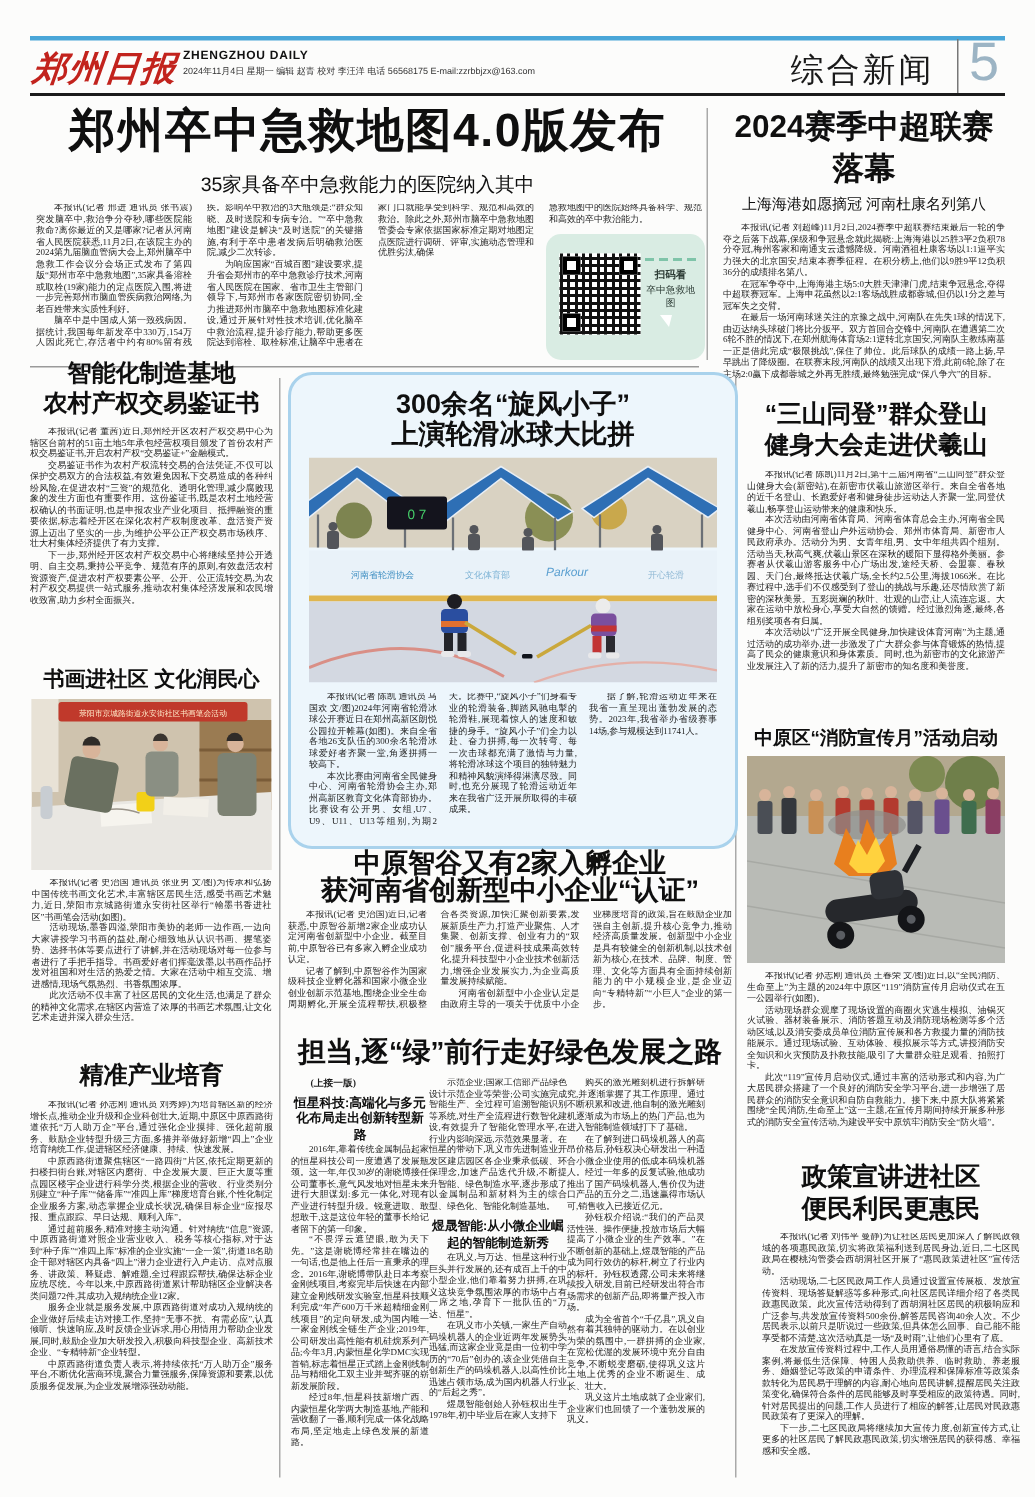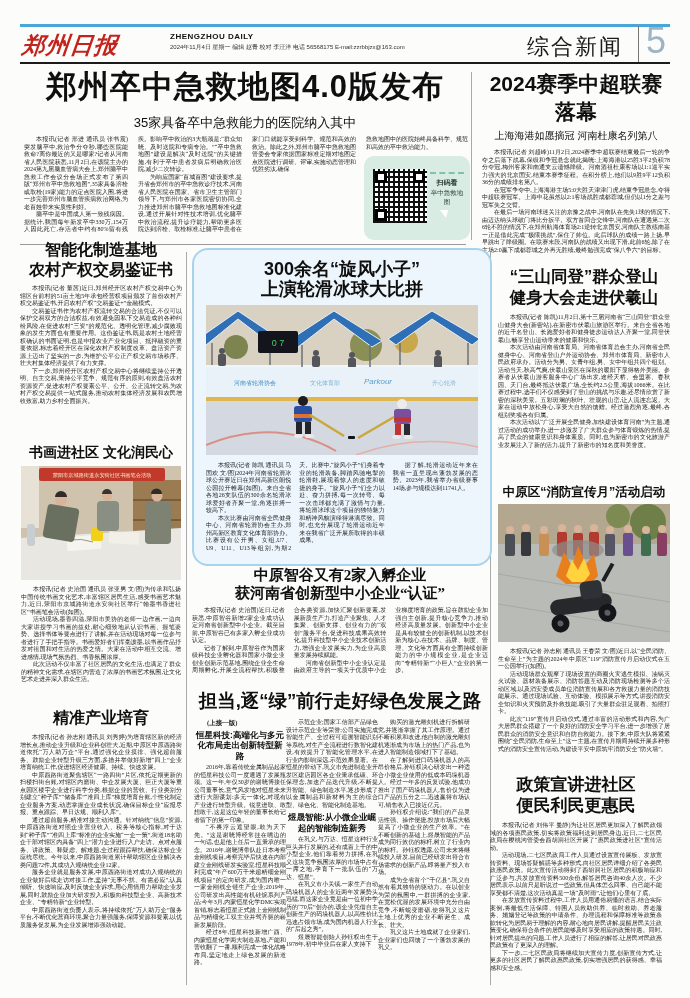--- a/index.html
+++ b/index.html
@@ -38,21 +38,21 @@
        border-top:8px solid #fff;margin:3px auto 0 10px;}
   svg text{font-family:"Liberation Sans",sans-serif;}
 </style>
 </head>
 <body>
 
 <div class="page">
 
   <div class="abs topline" style="left:20px;top:24px;width:650px;"></div>
   <div class="abs logo" style="left:22px;top:30px;">郑州日报</div>
-  <div class="abs" style="left:122px;top:32px;margin-left:48px;">
+  <div class="abs" style="left:122px;top:32px;">
     <div class="masten">ZHENGZHOU DAILY</div>
     <div class="mastdate">2024年11月4日 星期一  编辑 赵青  校对 李汪洋  电话 56568175  E-mail:zzrbbjzx@163.com</div>
   </div>
   <div class="abs section" style="left:520px;top:32px;width:110px;text-align:center;">综合新闻</div>
   <div class="abs vl" style="left:638px;top:26px;height:36px;background:#777;"></div>
   <div class="abs pagenum" style="left:646px;top:20px;">5</div>
   <div class="abs mastrule" style="left:20px;top:62px;width:650px;"></div>
 
   <div class="abs" style="left:20px;top:66px;width:450px;height:178px;">
     <div class="hl" style="font-size:31px;letter-spacing:1px;white-space:nowrap;">郑州卒中急救地图4.0版发布</div>
@@ -220,21 +220,21 @@
       <rect x="142" y="131" width="7" height="3" rx="1" fill="#10141c"></rect>
     </svg>
     <div class="body cols3 abs" style="left:12px;top:212px;width:272px;height:92px;">
         <p>本报讯(记者 陈凯 通讯员 马国欢 文/图)2024年河南省轮滑冰球公开赛近日在郑州高新区朗悦公园拉开帷幕(如图)。来自全省各地26支队伍的300余名轮滑冰球爱好者齐聚一堂,角逐拼搏一较高下。</p>
         <p>本次比赛由河南省全民健身中心、河南省轮滑协会主办,郑州高新区教育文化体育部协办。比赛设有公开男、女组,U7、U9、U11、U13等组别,为期2天。比赛中,“旋风小子”们身着专业的轮滑装备,脚踏风驰电掣的轮滑鞋,展现着惊人的速度和敏捷的身手。“旋风小子”们全力以赴、奋力拼搏,每一次转弯、每一次击球都充满了激情与力量,将轮滑冰球这个项目的独特魅力和精神风貌演绎得淋漓尽致。同时,也充分展现了轮滑运动近年来在我省广泛开展所取得的丰硕成果。</p>
         <p>据了解,轮滑运动近年来在我省一直呈现出蓬勃发展的态势。2023年,我省举办省级赛事14场,参与规模达到11741人。</p>
       </div>
   </div>
 
   <div class="abs" style="left:192px;top:566px;width:296px;height:118px;">
-    <div class="hl" style="font-size:15px;line-height:18px;font-family:Liberation Serif, serif;">
+    <div class="hl" style="font-size:18px;line-height:18px;">
       <div>中原智谷又有2家入孵企业</div>
       <div>获河南省创新型中小企业“认证”</div>
     </div>
     <div class="body cols3b" style="margin-top:5px;height:74px;">
         <p>本报讯(记者 史治国)近日,记者获悉,中原智谷新增2家企业成功认定河南省创新型中小企业。截至目前,中原智谷已有多家入孵企业成功认定。</p>
         <p>记者了解到,中原智谷作为国家级科技企业孵化器和国家小微企业创业创新示范基地,围绕企业全生命周期孵化,开展全流程帮扶,积极整合各类资源,加快汇聚创新要素,发展新质生产力,打造产业聚焦、人才集聚、创新支撑、创业有力的“双创”服务平台,促进科技成果高效转化,提升科技型中小企业技术创新活力,增强企业发展实力,为企业高质量发展持续赋能。</p>
         <p>河南省创新型中小企业认定是由政府主导的一项关于优质中小企业梯度培育的政策,旨在鼓励企业加强自主创新,提升核心竞争力,推动经济高质量发展。创新型中小企业是具有较健全的创新机制,以技术创新为核心,在技术、品牌、制度、管理、文化等方面具有全面持续创新能力的中小规模企业,是企业迈向“专精特新”“小巨人”企业的第一步。</p>
       </div>
   </div>
 
@@ -329,21 +329,21 @@
           <circle cx="108" cy="112" r="3" fill="#5a5d62"></circle>
       </g>
     </svg>
     <div class="body abs" style="left:0;top:164px;width:172px;height:120px;">
         <p>本报讯(记者 孙志刚 通讯员 王春荣 文/图)近日,以“全民消防、生命至上”为主题的2024年中原区“119”消防宣传月启动仪式在五一公园举行(如图)。</p>
         <p>活动现场群众观摩了现场设置的商圈火灾逃生模拟、油锅灭火试验、器材装备展示、消防答题互动及消防现场检测等多个活动区域,以及消安委成员单位消防宣传展和各方救援力量的消防技能展示。通过现场试验、互动体验、模拟展示等方式,讲授消防安全知识和火灾预防及扑救技能,吸引了大量群众驻足观看、拍照打卡。</p>
         <p>此次“119”宣传月启动仪式,通过丰富的活动形式和内容,为广大居民群众搭建了一个良好的消防安全学习平台,进一步增强了居民群众的消防安全意识和自防自救能力。接下来,中原大队将紧紧围绕“全民消防,生命至上”这一主题,在宣传月期间持续开展多种形式的消防安全宣传活动,为建设平安中原筑牢消防安全“防火墙”。</p>
       </div>
   </div>
 
-  <div class="abs" style="left:490px;top:774px;width:172px;height:216px;">
+  <div class="abs" style="left:508px;top:774px;width:172px;height:216px;">
     <div class="hl" style="font-size:17px;line-height:21px;">
       <div>政策宣讲进社区</div>
       <div>便民利民更惠民</div>
     </div>
     <div class="body" style="margin-top:6px;height:160px;">
         <p>本报讯(记者 刘伟平 曼静)为让社区居民更加深入了解民政领域的各项惠民政策,切实将政策福利送到居民身边,近日,二七区民政局在樱桃沟管委会西胡洞社区开展了“惠民政策进社区”宣传活动。</p>
         <p>活动现场,二七区民政局工作人员通过设置宣传展板、发放宣传资料、现场答疑解惑等多种形式,向社区居民详细介绍了各类民政惠民政策。此次宣传活动得到了西胡洞社区居民的积极响应和广泛参与,共发放宣传资料500余份,解答居民咨询40余人次。不少居民表示,以前只是听说过一些政策,但具体怎么回事、自己能不能享受都不清楚,这次活动真是一场“及时雨”,让他们心里有了底。</p>
         <p>在发放宣传资料过程中,工作人员用通俗易懂的语言,结合实际案例,将最低生活保障、特困人员救助供养、临时救助、养老服务、婚姻登记等政策的申请条件、办理流程和保障标准等政策条款转化为居民易于理解的内容,耐心地向居民讲解,提醒居民关注政策变化,确保符合条件的居民能够及时享受相应的政策待遇。同时,针对居民提出的问题,工作人员进行了相应的解答,让居民对民政惠民政策有了更深入的理解。</p>
         <p>下一步,二七区民政局将继续加大宣传力度,创新宣传方式,让更多的社区居民了解民政惠民政策,切实增强居民的获得感、幸福感和安全感。</p>
       </div>

